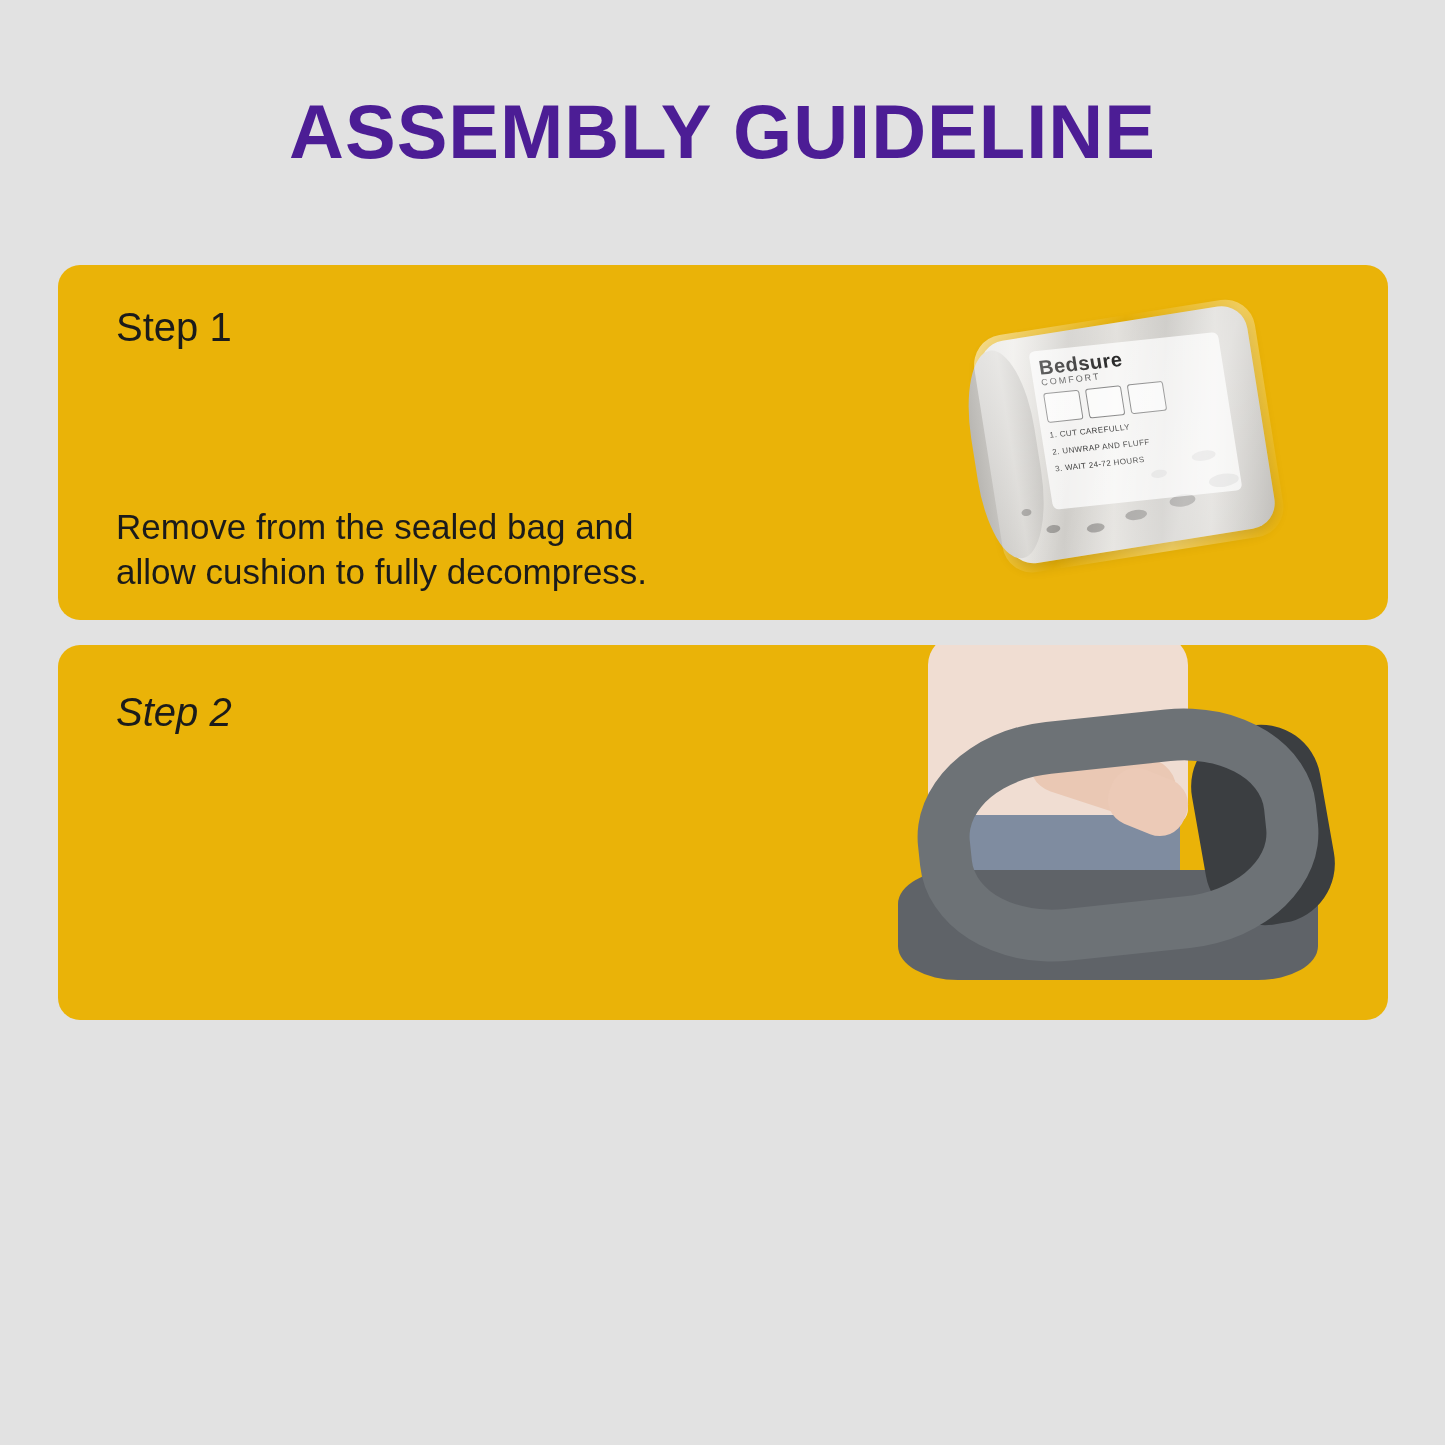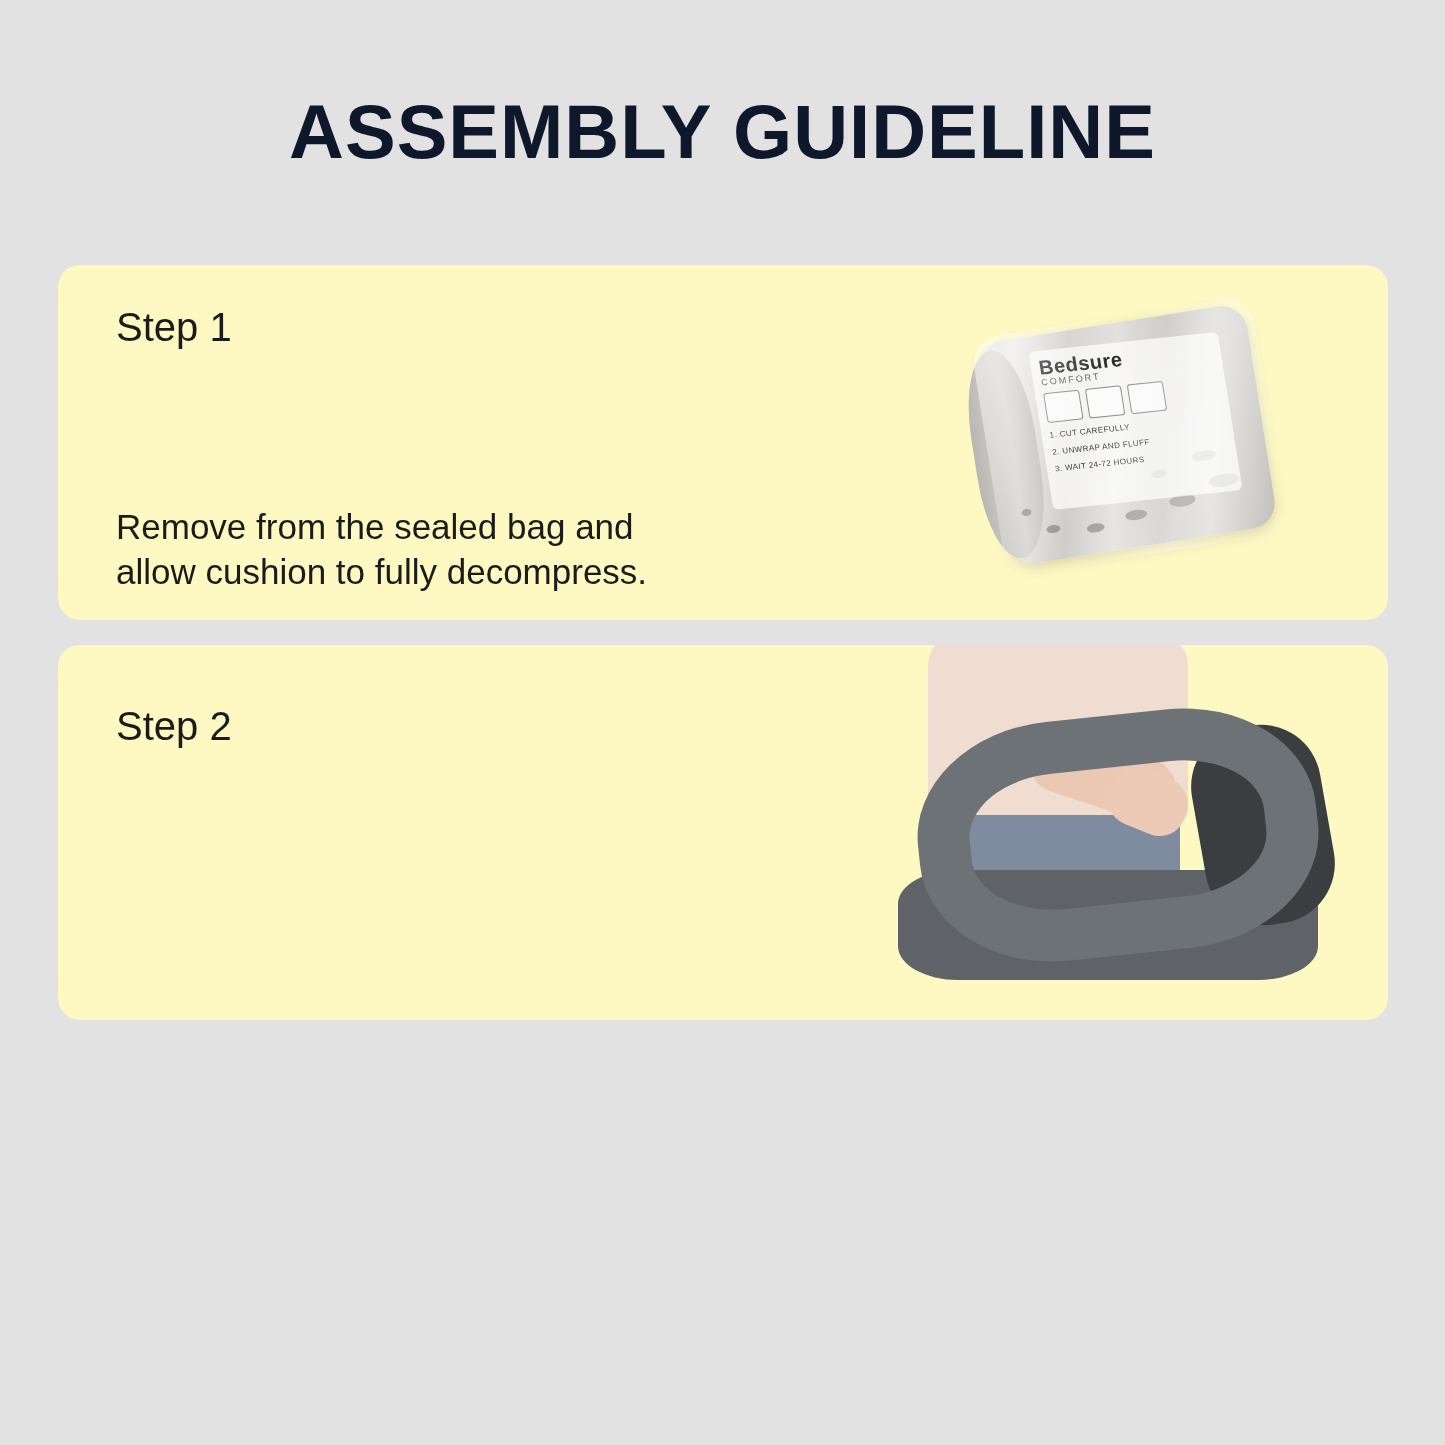--- a/index.html
+++ b/index.html
@@ -21,44 +21,44 @@
   }
   .title {
     position: absolute;
     top: 88px;
     left: 0;
     width: 1445px;
     text-align: center;
     font-size: 76px;
     font-weight: bold;
     letter-spacing: 1px;
-    color: #0f172a;
+    color: #4c1d95;
     font-family: "Liberation Sans", sans-serif;
   }
   .card {
     position: absolute;
     left: 58px;
     width: 1330px;
-    background: #fef9c3;
+    background: #eab308;
     border-radius: 22px;
     overflow: hidden;
   }
   #card-1 { top: 265px;  height: 355px; }
   #card-2 { top: 645px;  height: 375px; }
   #card-3 { top: 1040px; height: 375px; }
 
   .step-label {
     position: absolute;
     left: 58px;
     font-size: 40px;
     color: #1b1b1b;
     font-family: "Liberation Sans", sans-serif;
   }
   #card-1 .step-label { top: 40px; }
-  #card-2 .step-label { top: 59px; }
+  #card-2 .step-label { top: 45px; font-style: italic; }
   #card-3 .step-label { top: 40px; }
 
   .step-desc {
     position: absolute;
     left: 58px;
     font-size: 35px;
     line-height: 1.28;
     color: #1b1b1b;
     white-space: pre-line;
     font-family: "Liberation Sans", sans-serif;

